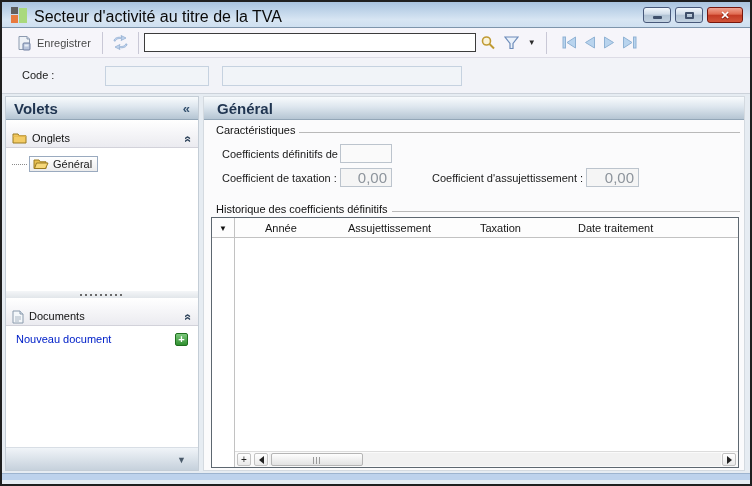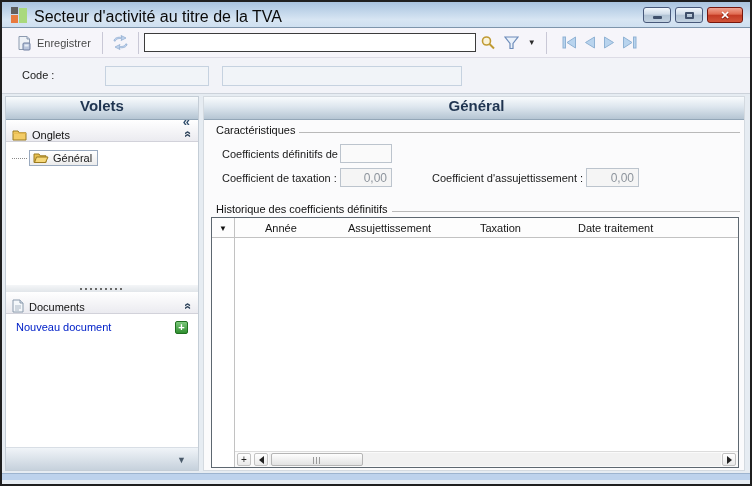--- a/index.html
+++ b/index.html
@@ -44,25 +44,25 @@
   .code-input.c1 { left:103px; width:104px; }
   .code-input.c2 { left:220px; width:240px; }
 
   
   .content { position:relative; height:386px; background:#e6ecf2; }
   .bottom-frame { position:absolute; left:0; right:0; bottom:0; height:7px; background:#bdd2ec; border-top:1px solid #9db4cf; }
 
   
   .sidebar { position:absolute; left:3px; top:2px; width:194px; bottom:9px; background:#fff; border:1px solid #c4cdd6; }
   .panel-header { height:23px; background:linear-gradient(#f8fbfd 0%, #dde6ee 45%, #b5c5d3 100%);
-    border-bottom:1px solid #93a6b7; display:flex; align-items:center; padding:0 8px;flex-direction:column; }
+    border-bottom:1px solid #93a6b7; display:flex; align-items:center; padding:0 8px; }
   .panel-header .ph-title { font-weight:bold; font-size:15px; color:#1f3450; }
   .collapse-btn { margin-left:auto; font-size:13px; font-weight:bold; color:#33506e; cursor:default; }
-  .sec-header { height:22px; background:linear-gradient(#ffffff, #ebebf0); border-bottom:1px solid #d2d2da;
-    display:flex; align-items:flex-end; gap:5px; padding:0 6px; }
+  .sec-header { height:28px; background:linear-gradient(#ffffff, #ebebf0); border-bottom:1px solid #d2d2da;
+    display:flex; align-items:flex-start; gap:5px; padding:12px 6px; }
   .sec-header .sec-label { color:#111; }
   .chevron-up { margin-left:auto; display:inline-block; transform:rotate(90deg); font-size:12px; font-weight:bold; color:#30455c; cursor:default; }
   .tree-area { height:143px; background:#fff; position:relative; }
   .tree-item { position:absolute; left:6px; top:8px; display:flex; align-items:center; }
   .tree-dots { width:15px; border-top:1px dotted #8a8a8a; margin-right:2px; }
   .tree-label { display:flex; align-items:center; gap:4px; border:1px solid #9aaabf; background:linear-gradient(#ffffff,#ececec); padding:1px 5px 1px 3px; }
   .splitter { height:7px; background:linear-gradient(#f4f6f8,#e2e6ea); display:flex; align-items:center; justify-content:center; }
   .splitter-dots { width:44px; height:2px; background-image:repeating-linear-gradient(90deg, #6a6a6a 0 2px, transparent 2px 5px); }
   .doc-link-row { height:26px; display:flex; align-items:center; padding:0 10px; }
   .doc-link { color:#0020c8; cursor:pointer; }
@@ -73,21 +73,21 @@
   .sidebar-bottom .down-arrow { position:absolute; right:12px; top:7px; font-size:9px; color:#4a5a6a; }
 
   
   .mainpanel { position:absolute; left:201px; top:2px; right:5px; bottom:9px; background:#fbfbfc; border:1px solid #d4dae0; }
   .mainpanel .panel-header { padding-left:13px; }
   .grp-legend { position:absolute; display:flex; align-items:center; left:12px; right:4px; }
   .grp-legend .leg-text { color:#111; padding-right:4px; white-space:nowrap; }
   .grp-legend .leg-line { flex:1; border-top:1px solid #b9b9b9; margin-top:4px; }
   .fld-label { position:absolute; color:#1a1a1a; }
   .fld-input { position:absolute; height:19px; border:1px solid #bcc4cd; background:#f5f5f5; color:#8d949c;
-    font-family:"Liberation Sans",sans-serif; font-size:12px; text-align:right; padding:0 4px; }
+    font-family:"Liberation Sans",sans-serif; font-size:15px; text-align:right; padding:0 4px; }
 
   
   .grid { position:absolute; left:7px; right:5px; top:120px; bottom:2px; border:1px solid #5d6770; background:#fff; }
   .grid-headrow { position:absolute; left:0; right:0; top:0; height:20px; background:#fdfdfd; border-bottom:1px solid #c2c2c2; }
   .grid-selcol-line { position:absolute; left:22px; top:0; bottom:0; width:1px; background:#c2c2c2; }
   .grid-dd-btn { position:absolute; left:0; top:0; width:22px; height:20px; display:flex; align-items:center; justify-content:center; cursor:default; }
   .grid-dd-btn span { font-size:8px; color:#111; }
   .grid-col { position:absolute; top:4px; color:#161616; }
   .grid-body { position:absolute; left:23px; top:21px; right:0; bottom:16px; background:#fff; }
   .grid-scroll { position:absolute; left:23px; right:0; bottom:0; height:16px; background:#fafafa; border-top:1px solid #dcdcdc; }

